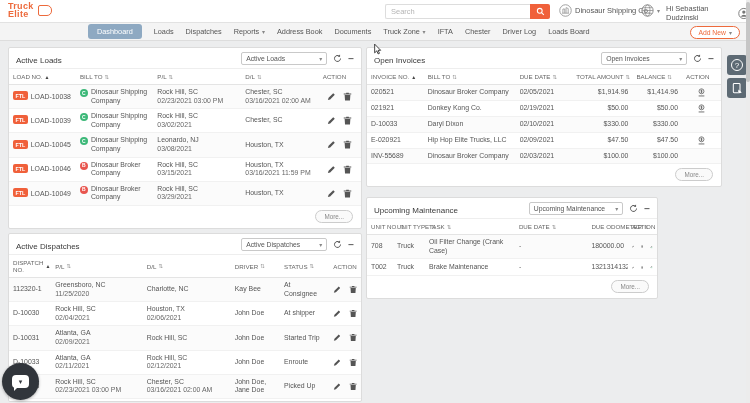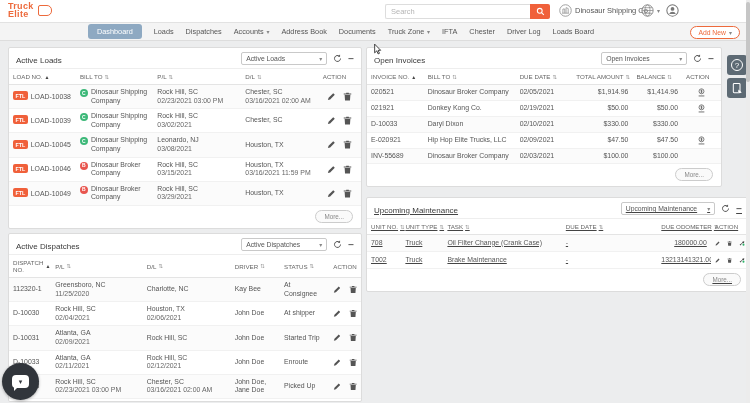--- a/index.html
+++ b/index.html
@@ -33,21 +33,21 @@
   .nav-item.active { background:#8ea9c2; color:#fff; border-radius:3px; padding:3px 9px; }
   #add-new { position:absolute; right:10px; top:3px; border:1px solid #ed6a3c; color:#ed6a3c;
     background:#fff; border-radius:8px; font-size:6.8px; padding:2px 7px; display:flex;
     align-items:center; gap:3px; cursor:pointer; }
 
   
   .panel { position:absolute; background:#fff; border:1px solid #dcdcdc; border-radius:2px; }
   #p-loads   { left:8px;   top:47px;  width:354px; }
   #p-disp    { left:8px;   top:233px; width:354px; height:169px; overflow:hidden; }
   #p-inv     { left:366px; top:47px;  width:356px; }
-  #p-maint   { left:366px; top:197px; width:384px;text-decoration:underline; }
+  #p-maint   { left:366px; top:197px; width:292px; }
   .phead { display:flex; align-items:flex-end; justify-content:space-between;
     padding:4px 7px 3px 7px; }
   .ptitle { font-size:8px; color:#3a3a3a; }
   .pctrl { display:flex; align-items:center; gap:6px; }
   .fselect { border:1px solid #c9c9c9; border-radius:2px; background:#fff; font-size:6.8px;
     color:#555; padding:2px 4px; display:flex; align-items:center; gap:10px; cursor:pointer;
     min-width:86px; justify-content:space-between; }
   .ic-btn { cursor:pointer; display:flex; align-items:center; color:#777; }
   .minus { font-size:10px; color:#666; font-weight:bold; line-height:6px; cursor:pointer; }
 
@@ -177,32 +177,33 @@
       </svg>
     <span>Dinosaur Shipping Co.</span>
   </div>
   <div class="tb-item" style="left:641px">
     <svg class="ic14">
         <use href="#i-globe"></use>
       </svg>
     <span class="caret">▾</span>
   </div>
   <div class="tb-item" style="left:666px">
+    <span>Hi Sebastian Dudzinski</span>
     <svg class="ic14">
         <use href="#i-person"></use>
       </svg>
   </div>
 </div>
 
 <div id="navbar">
   <div id="nav-items">
     <span class="nav-item active">Dashboard</span>
     <span class="nav-item">Loads</span>
     <span class="nav-item">Dispatches</span>
-    <span class="nav-item"><span>Accounts</span><span class="caret"> ▾</span></span>
+    <span class="nav-item"><span>Reports</span><span class="caret"> ▾</span></span>
     <span class="nav-item">Address Book</span>
     <span class="nav-item">Documents</span>
     <span class="nav-item"><span>Truck Zone</span><span class="caret"> ▾</span></span>
     <span class="nav-item">IFTA</span>
     <span class="nav-item">Chester</span>
     <span class="nav-item">Driver Log</span>
     <span class="nav-item">Loads Board</span>
   </div>
   <button id="add-new">
     <span>Add New</span>

